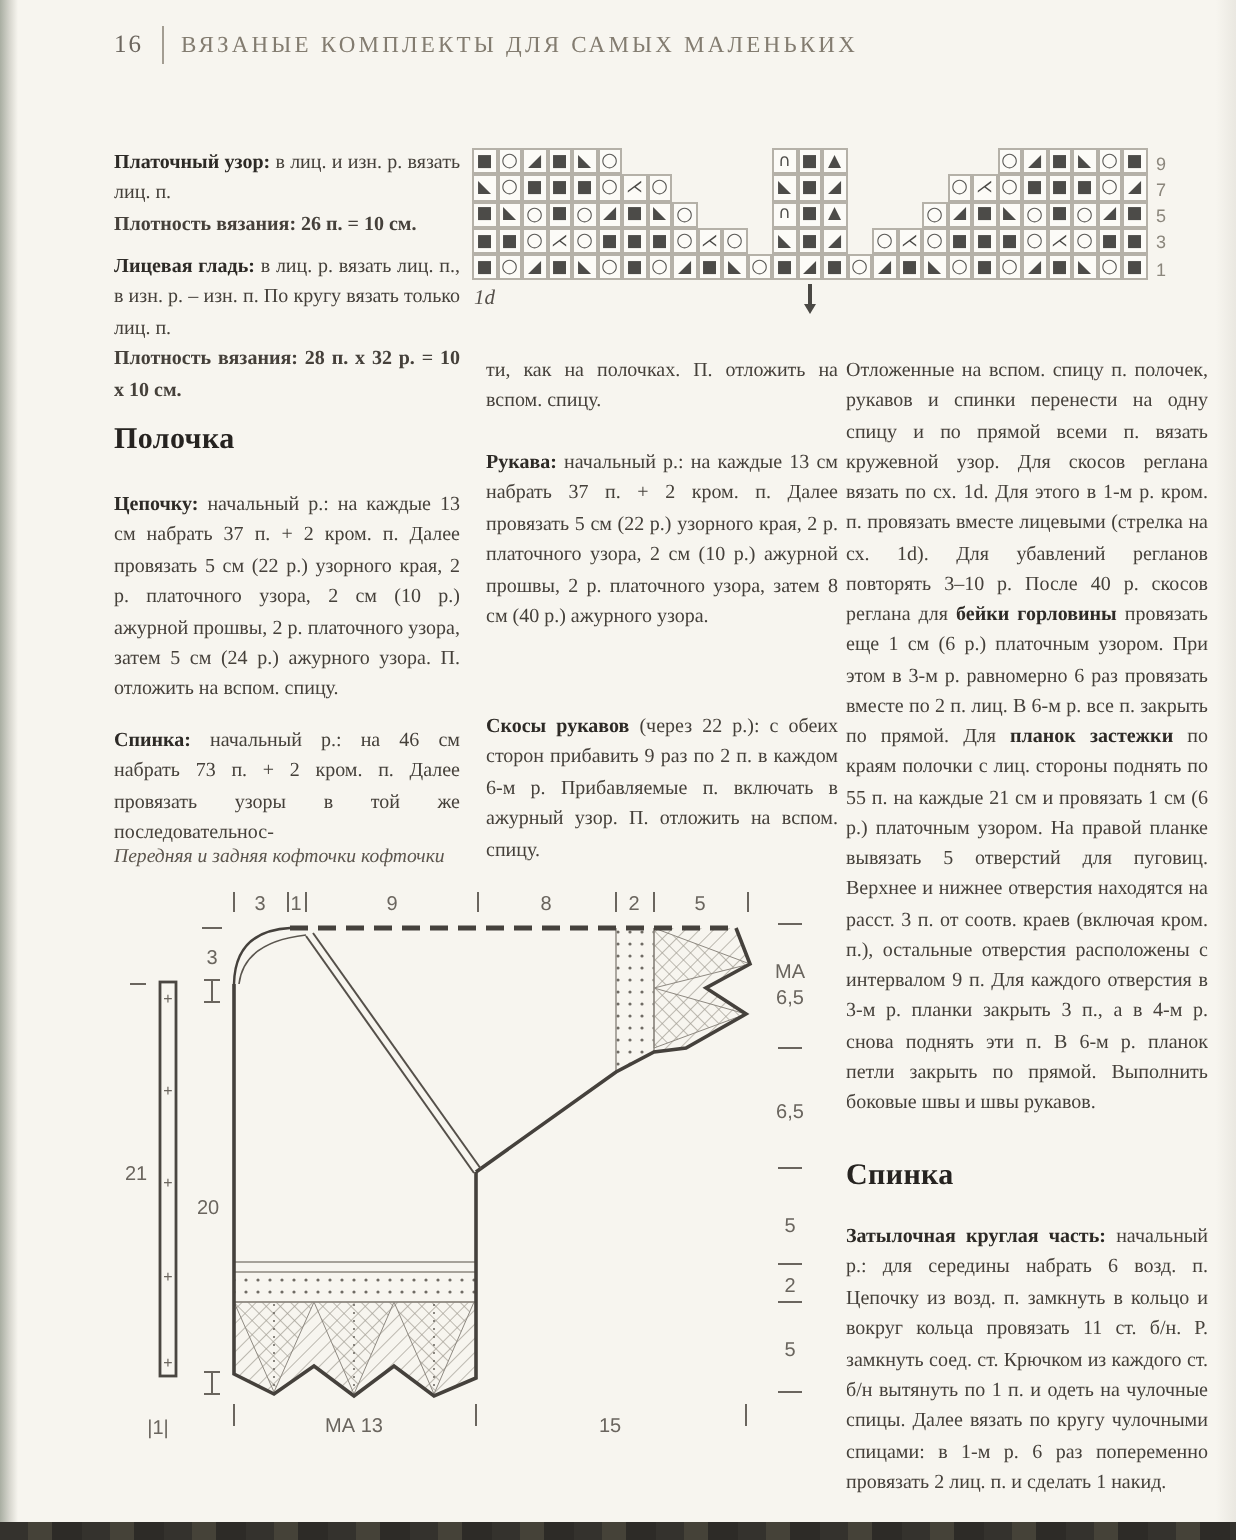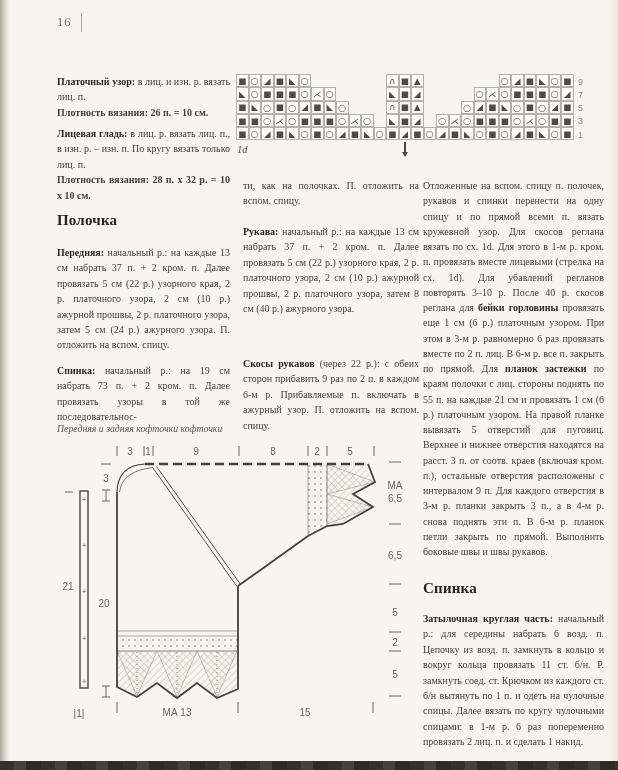--- a/index.html
+++ b/index.html
@@ -48,20 +48,21 @@
 </style>
 </head>
 <body>
 
 <div class="scan-edge-left"></div>
 <div class="scan-shade-right"></div>
 
 <header class="page-header">
   <span class="page-number">16</span>
   <span class="header-divider"></span>
+  <span class="page-title">ВЯЗАНЫЕ КОМПЛЕКТЫ ДЛЯ САМЫХ МАЛЕНЬКИХ</span>
 </header>
 
 <div class="chart">
     <div class="chart-cell" style="left: 0px; top: 0px;">■</div>
     <div class="chart-cell sym-o" style="left: 12.5px; top: 0px;">○</div>
     <div class="chart-cell" style="left: 25px; top: 0px;">◢</div>
     <div class="chart-cell" style="left: 37.5px; top: 0px;">■</div>
     <div class="chart-cell" style="left: 50px; top: 0px;">◣</div>
     <div class="chart-cell sym-o" style="left: 62.5px; top: 0px;">○</div>
     <div class="chart-cell" style="left: 150px; top: 0px;">∩</div>
@@ -176,23 +177,23 @@
   <div class="shaft"></div>
   <div class="head"></div>
 </div>
 
 <p class="tblock" style="left:57px;top:74px;width:173px;"><b>Платочный узор:</b><span> в лиц. и изн. р. вязать лиц. п.</span><br><span class="gauge">Плотность вязания: 26 п. = 10 см.</span></p>
 
 <p class="tblock" style="left:57px;top:126px;width:173px;"><b>Лицевая гладь:</b><span> в лиц. р. вязать лиц. п., в изн. р. – изн. п. По кругу вязать только лиц. п.</span><br><span class="gauge">Плотность вязания: 28 п. х 32 р. = 10 х 10 см.</span></p>
 
 <h2 class="section-heading" style="left:57px;top:212px;">Полочка</h2>
 
-<p class="tblock" style="left:57px;top:245px;width:173px;"><b>Передняя:</b><span> начальный р.: на каждые 13 см набрать 37 п. + 2 кром. п. Далее провязать 5 см (22 р.) узорного края, 2 р. платочного узора, 2 см (10 р.) ажурной прошвы, 2 р. платочного узора, затем 5 см (24 р.) ажурного узора. П. отложить на вспом. спицу.</span></p>
-
-<p class="tblock" style="left:57px;top:363px;width:173px;"><b>Спинка:</b><span> начальный р.: на 19 см набрать 73 п. + 2 кром. п. Далее провязать узоры в той же последовательнос-</span></p>
+<p class="tblock" style="left:57px;top:245px;width:173px;"><b>Цепочку:</b><span> начальный р.: на каждые 13 см набрать 37 п. + 2 кром. п. Далее провязать 5 см (22 р.) узорного края, 2 р. платочного узора, 2 см (10 р.) ажурной прошвы, 2 р. платочного узора, затем 5 см (24 р.) ажурного узора. П. отложить на вспом. спицу.</span></p>
+
+<p class="tblock" style="left:57px;top:363px;width:173px;"><b>Спинка:</b><span> начальный р.: на 46 см набрать 73 п. + 2 кром. п. Далее провязать узоры в той же последовательнос-</span></p>
 
 <p class="caption" style="left:57px;top:423px;">Передняя и задняя кофточки кофточки</p>
 
 <p class="tblock" style="left:243px;top:178px;width:176px;"><span>ти, как на полочках. П. отложить на вспом. спицу.</span></p>
 
 <p class="tblock" style="left:243px;top:224px;width:176px;"><b>Рукава:</b><span> начальный р.: на каждые 13 см набрать 37 п. + 2 кром. п. Далее провязать 5 см (22 р.) узорного края, 2 р. платочного узора, 2 см (10 р.) ажурной прошвы, 2 р. платочного узора, затем 8 см (40 р.) ажурного узора.</span></p>
 
 <p class="tblock" style="left:243px;top:356px;width:176px;"><b>Скосы рукавов</b><span> (через 22 р.): с обеих сторон прибавить 9 раз по 2 п. в каждом 6-м р. Прибавляемые п. включать в ажурный узор. П. отложить на вспом. спицу.</span></p>
 
 <p class="tblock" style="left:423px;top:178px;width:181px;line-height:15.25px;"><span>Отложенные на вспом. спицу п. полочек, рукавов и спинки перенести на одну спицу и по прямой всеми п. вязать кружевной узор. Для скосов реглана вязать по сх. 1d. Для этого в 1-м р. кром. п. провязать вместе лицевыми (стрелка на сх. 1d). Для убавлений регланов повторять 3–10 р. После 40 р. скосов реглана для </span><b>бейки горловины</b><span> провязать еще 1 см (6 р.) платочным узором. При этом в 3-м р. равномерно 6 раз провязать вместе по 2 п. лиц. В 6-м р. все п. закрыть по прямой. Для </span><b>планок застежки</b><span> по краям полочки с лиц. стороны поднять по 55 п. на каждые 21 см и провязать 1 см (6 р.) платочным узором. На правой планке вывязать 5 отверстий для пуговиц. Верхнее и нижнее отверстия находятся на расст. 3 п. от соотв. краев (включая кром. п.), остальные отверстия расположены с интервалом 9 п. Для каждого отверстия в 3-м р. планки закрыть 3 п., а в 4-м р. снова поднять эти п. В 6-м р. планок петли закрыть по прямой. Выполнить боковые швы и швы рукавов.</span></p>

